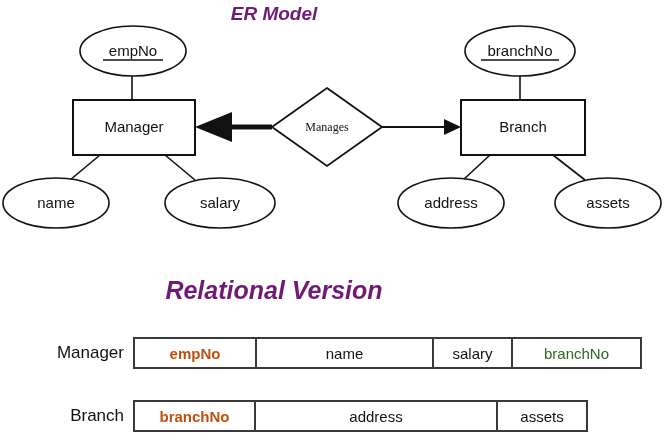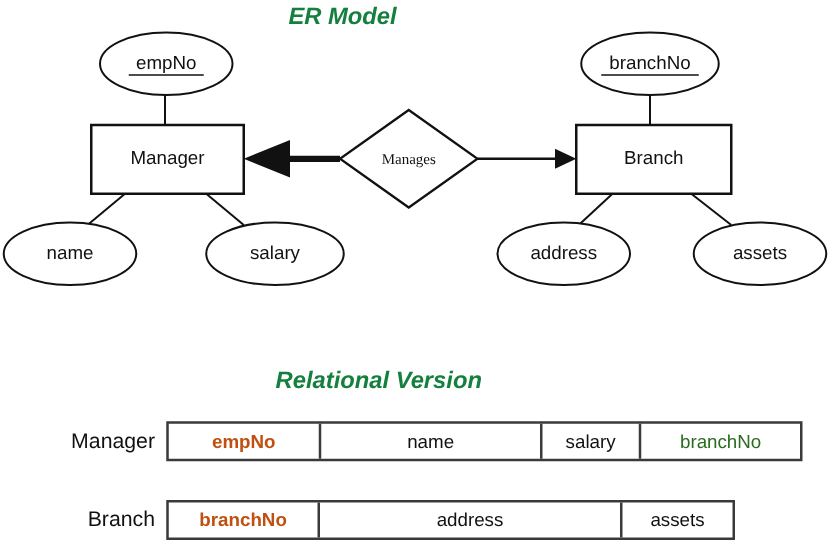--- a/index.html
+++ b/index.html
@@ -26,26 +26,26 @@
     left: 0; top: 0;
     width: 664px;
     height: 439px;
   }
   .title {
     position: absolute;
     width: 548px;
     text-align: center;
     font-style: italic;
     font-weight: bold;
-    color: #15803d;
+    color: #701a75;
     font-family: "Liberation Sans", sans-serif;
     letter-spacing: 0px;
   }
   #er-title { top: 3px; font-size: 19px; }
-  #rel-title { top: 294px; font-size: 19px; padding-left: 29px; }
+  #rel-title { top: 276px; font-size: 25px; }
 
   .node-text {
     position: absolute;
     text-align: center;
     font-size: 15px;
     color: #111111;
     font-family: "Liberation Sans", sans-serif;
     white-space: nowrap;
     pointer-events: none;
   }

